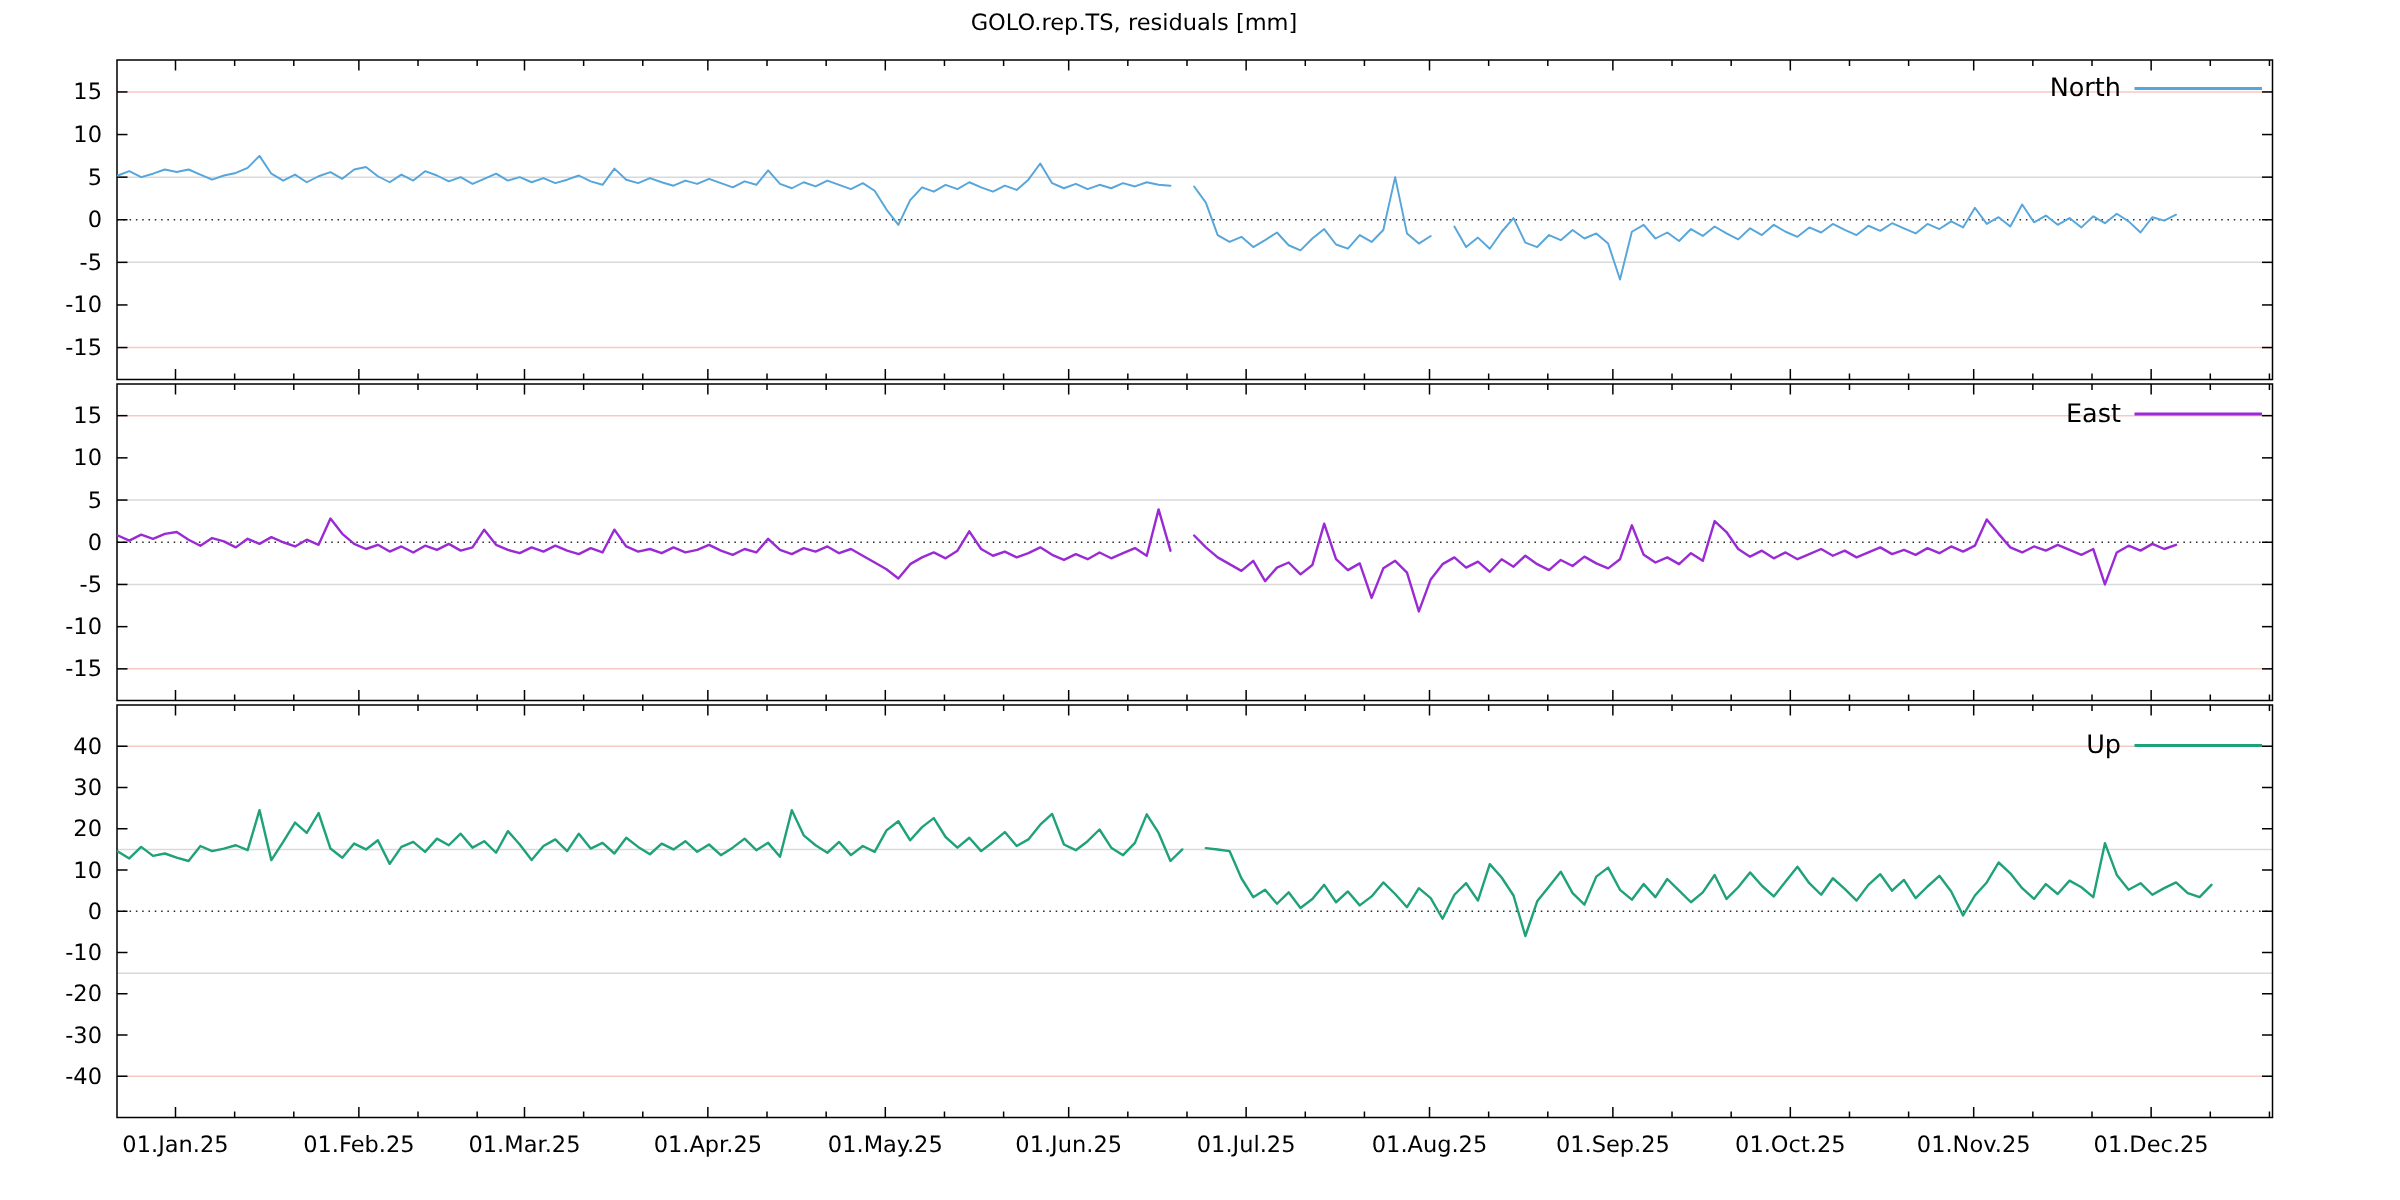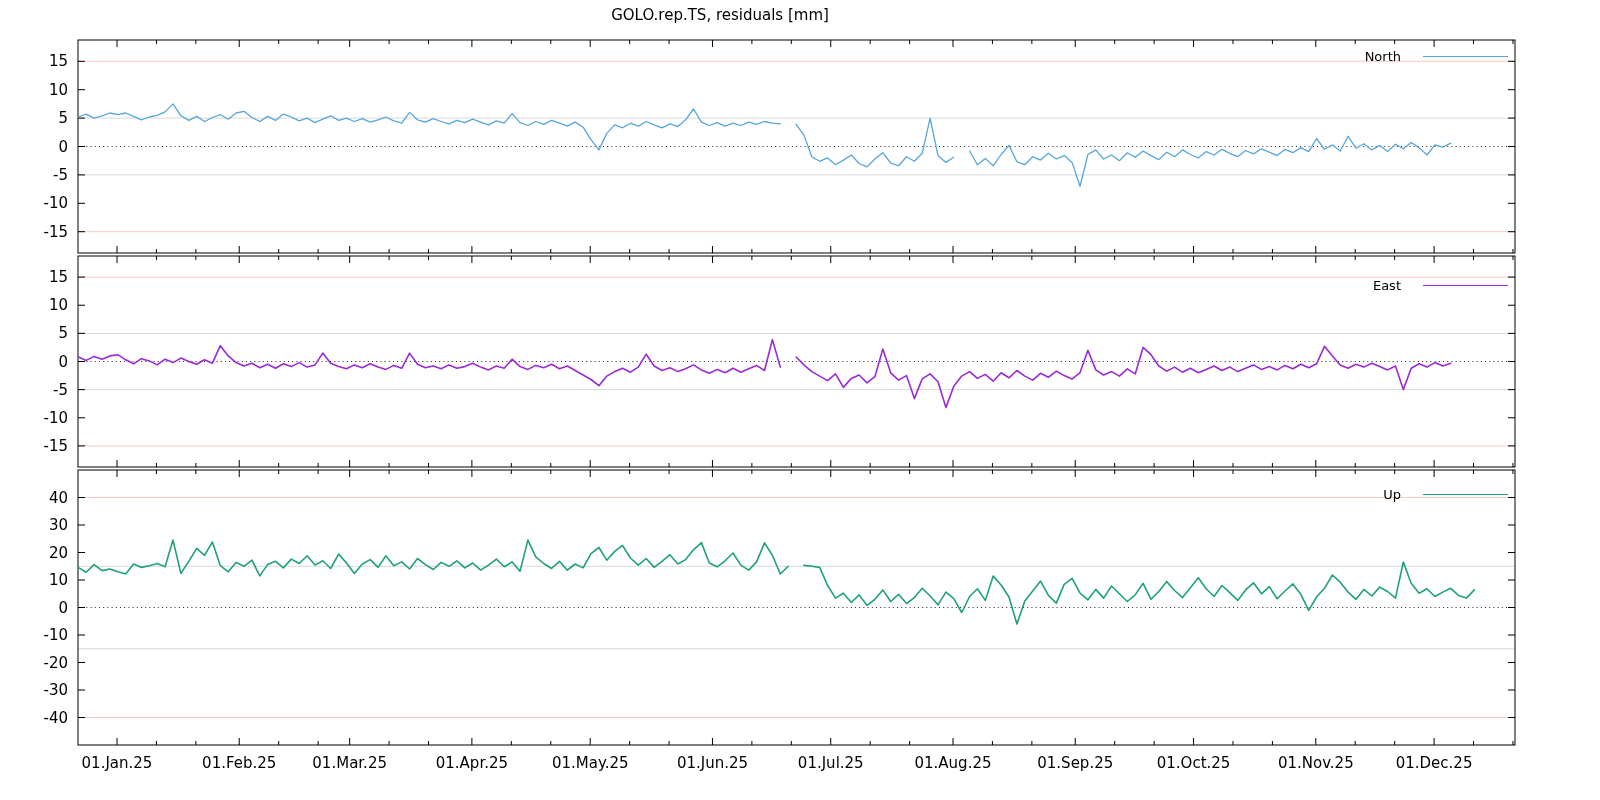--- a/index.html
+++ b/index.html
@@ -1,23 +1,23 @@
 <!DOCTYPE html>
 <html><head>
 <meta charset="utf-8">
 <style>
   html,body{margin:0;padding:0;background:#ffffff;}
   .page{position:relative;width:1600px;height:800px;background:#ffffff;
         font-family:"DejaVu Sans",sans-serif;overflow:hidden;}
   .chart-title{position:absolute;top:6px;left:0;width:1440px;text-align:center;
-        font-size:15px;color:#000;}
+        font-size:15px;color:#000;padding-left:36px;}
   svg{position:absolute;top:0;left:0;}
   text.tick{font-family:"DejaVu Sans",sans-serif;font-size:15px;fill:#000;}
-  .legend{position:absolute;right:92px;display:flex;align-items:center;gap:22px;
-        font-size:13px;color:#000;}
+  .legend{position:absolute;right:92px;display:flex;align-items:center;gap:9px;
+        font-size:17px;color:#000;}
   .legend-line{display:inline-block;width:85px;height:2px;background:#888;}
 </style>
 </head>
 <body>
 
 <div class="page">
   <div class="chart-title">GOLO.rep.TS, residuals [mm]</div>
 
   <svg id="chart-svg" width="1600" height="800">
       <line x1="78" x2="1515" y1="61.30000000000001" y2="61.30000000000001" stroke="#f7c9c5" stroke-width="1"></line>
@@ -341,21 +341,21 @@
       <line x1="1512.9636" x2="1512.9636" y1="470" y2="474" stroke="#000000" stroke-width="1"></line>
       <line x1="1512.9636" x2="1512.9636" y1="741" y2="745" stroke="#000000" stroke-width="1"></line>
       <polyline points="78.6,567.6 86.2,572.3 94.1,564.6 102.0,570.6 109.9,569.0 117.8,571.8 125.7,574.0 133.6,564.0 141.4,567.4 149.3,565.7 157.2,563.5 165.1,566.8 173.0,540.1 180.9,573.4 188.8,561.3 196.7,548.4 204.5,555.3 212.4,542.0 220.3,565.7 228.2,571.8 236.1,562.4 244.0,566.3 251.9,560.2 259.8,575.9 267.6,564.6 275.5,561.3 283.4,567.9 291.3,559.1 299.2,563.5 307.1,555.8 315.0,565.1 322.8,560.8 330.7,568.5 338.6,554.1 346.5,563.0 354.4,573.4 362.3,564.0 370.2,559.6 378.1,567.4 385.9,555.8 393.8,565.7 401.7,561.9 409.6,569.0 417.5,558.5 425.4,564.6 433.3,569.5 441.1,562.4 449.0,566.3 456.9,560.8 464.8,567.9 472.7,563.0 480.6,570.1 488.5,565.1 496.4,559.1 504.2,566.8 512.1,561.9 520.0,571.2 527.9,540.1 535.8,556.9 543.7,563.5 551.6,568.5 559.4,561.3 567.3,570.1 575.2,564.0 583.1,567.9 591.0,553.6 598.9,547.5 606.8,560.2 614.7,551.4 622.5,545.4 630.4,558.0 638.3,565.1 646.2,558.5 654.1,567.4 662.0,561.3 669.9,554.7 677.8,564.0 685.6,559.6 693.5,549.8 701.4,542.6 709.3,563.0 717.2,566.8 725.1,560.8 733.0,553.0 740.8,565.1 748.7,570.1 756.6,561.9 764.5,542.9 772.4,555.3 780.3,574.0 788.2,566.3" fill="none" stroke="#1fa179" stroke-width="1.6" stroke-linejoin="round" stroke-linecap="round"></polyline>
       <polyline points="803.9,565.4 811.8,566.3 819.7,567.4 827.6,585.5 835.5,598.1 843.4,593.2 851.3,602.5 859.1,594.9 867.0,605.3 874.9,599.3 882.8,589.9 890.7,601.5 898.6,594.3 906.5,603.6 914.4,597.6 922.2,588.3 930.1,596.0 938.0,604.8 945.9,592.1 953.8,598.7 961.7,612.5 969.6,596.5 977.4,588.8 985.3,600.4 993.2,576.1 1001.1,585.0 1009.0,597.0 1016.9,624.0 1024.8,600.9 1032.7,591.0 1040.5,581.1 1048.4,595.4 1056.3,603.1 1064.2,584.4 1072.1,578.4 1080.0,593.2 1087.9,599.8 1095.8,589.4 1103.6,598.1 1111.5,586.0 1119.4,593.8 1127.3,601.5 1135.2,594.9 1143.1,583.3 1151.0,599.3 1158.8,591.5 1166.7,581.6 1174.6,590.5 1182.5,597.6 1190.4,587.7 1198.3,577.8 1206.2,588.8 1214.1,596.5 1221.9,585.5 1229.8,592.6 1237.7,600.4 1245.6,589.9 1253.5,582.8 1261.4,593.8 1269.3,586.6 1277.1,598.7 1285.0,591.0 1292.9,583.9 1300.8,594.3 1308.7,610.3 1316.6,597.0 1324.5,588.3 1332.4,575.0 1340.2,582.2 1348.1,592.1 1356.0,599.3 1363.9,589.4 1371.8,596.0 1379.7,587.1 1387.6,591.5 1395.5,598.1 1403.3,562.1 1411.2,583.3 1419.1,593.2 1427.0,588.8 1434.9,596.5 1442.8,592.1 1450.7,588.3 1458.5,595.4 1466.4,598.1 1474.3,589.9" fill="none" stroke="#1fa179" stroke-width="1.6" stroke-linejoin="round" stroke-linecap="round"></polyline>
     </svg>
 
   <div class="legend" style="top:49px">
     <span class="legend-label">North</span>
     <span class="legend-line" style="background: rgb(87, 166, 219); height: 1.3px;"></span>
   </div>
-  <div class="legend" style="top:278px">
+  <div class="legend" style="top:266px">
     <span class="legend-label">East</span>
     <span class="legend-line" style="background: rgb(154, 43, 212); height: 1.6px;"></span>
   </div>
   <div class="legend" style="top:487px">
     <span class="legend-label">Up</span>
     <span class="legend-line" style="background: rgb(31, 161, 121); height: 1.6px;"></span>
   </div>
 </div>
 
 </body></html>

